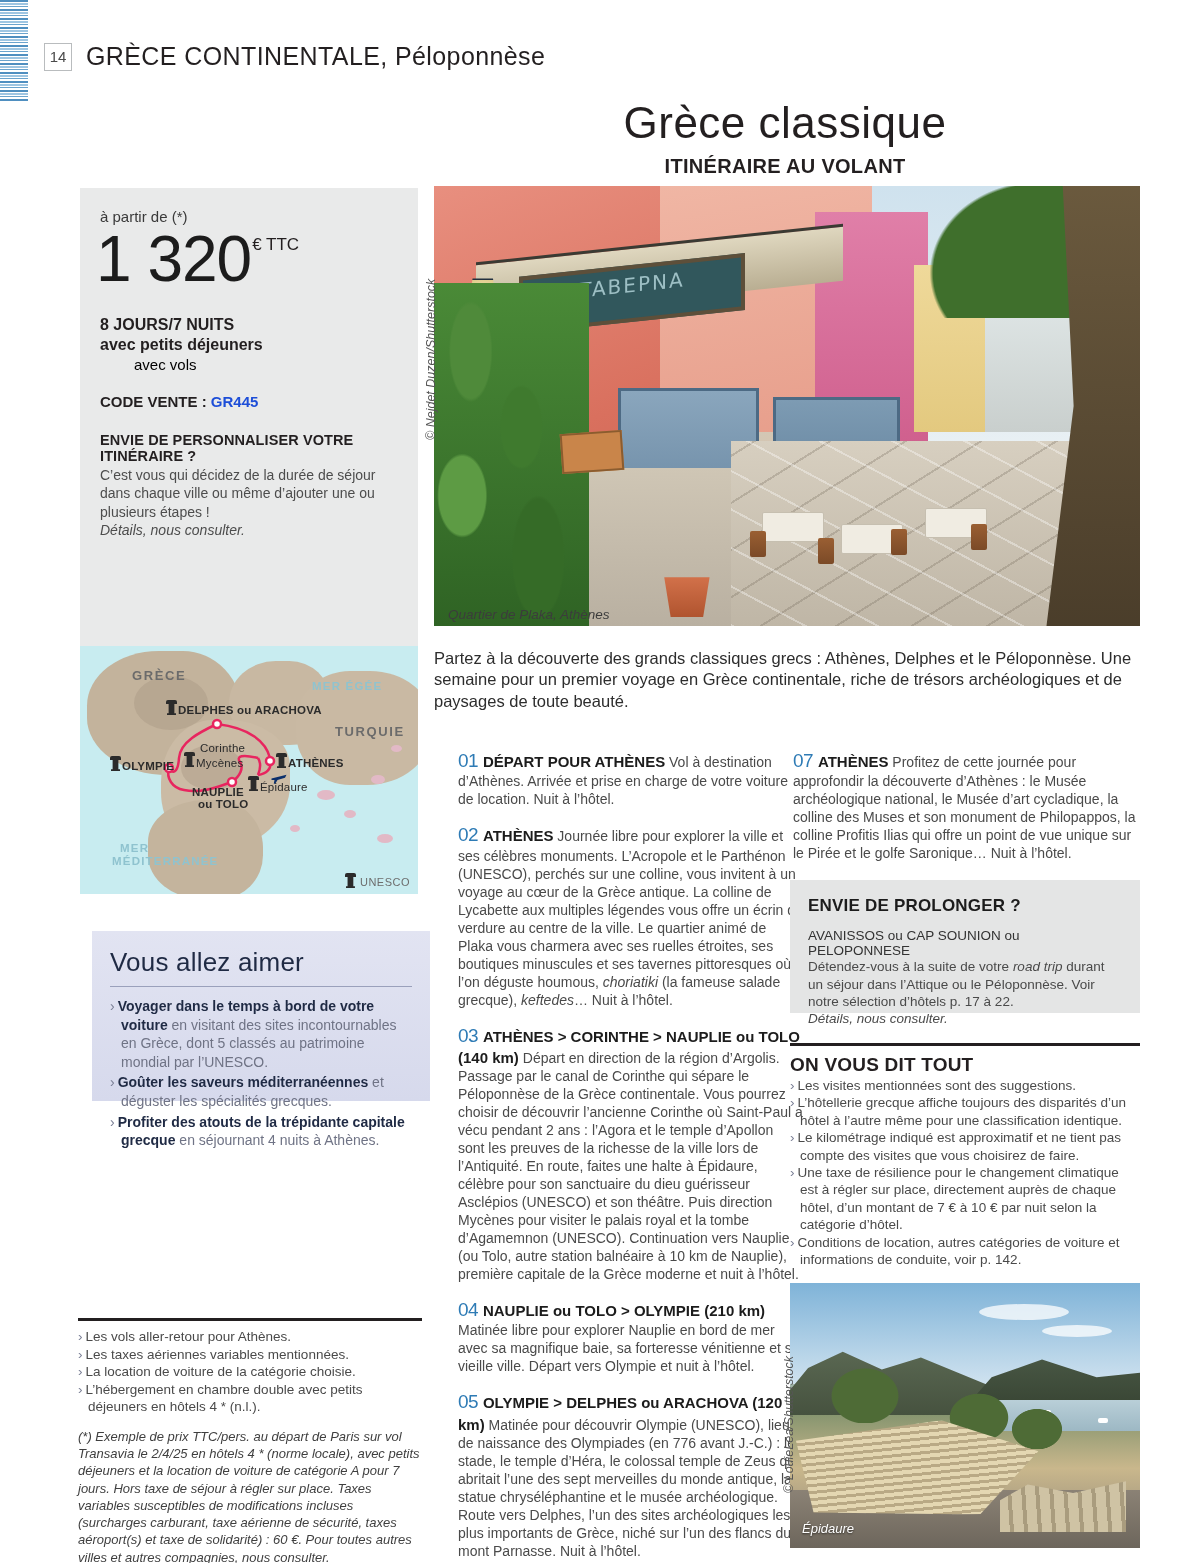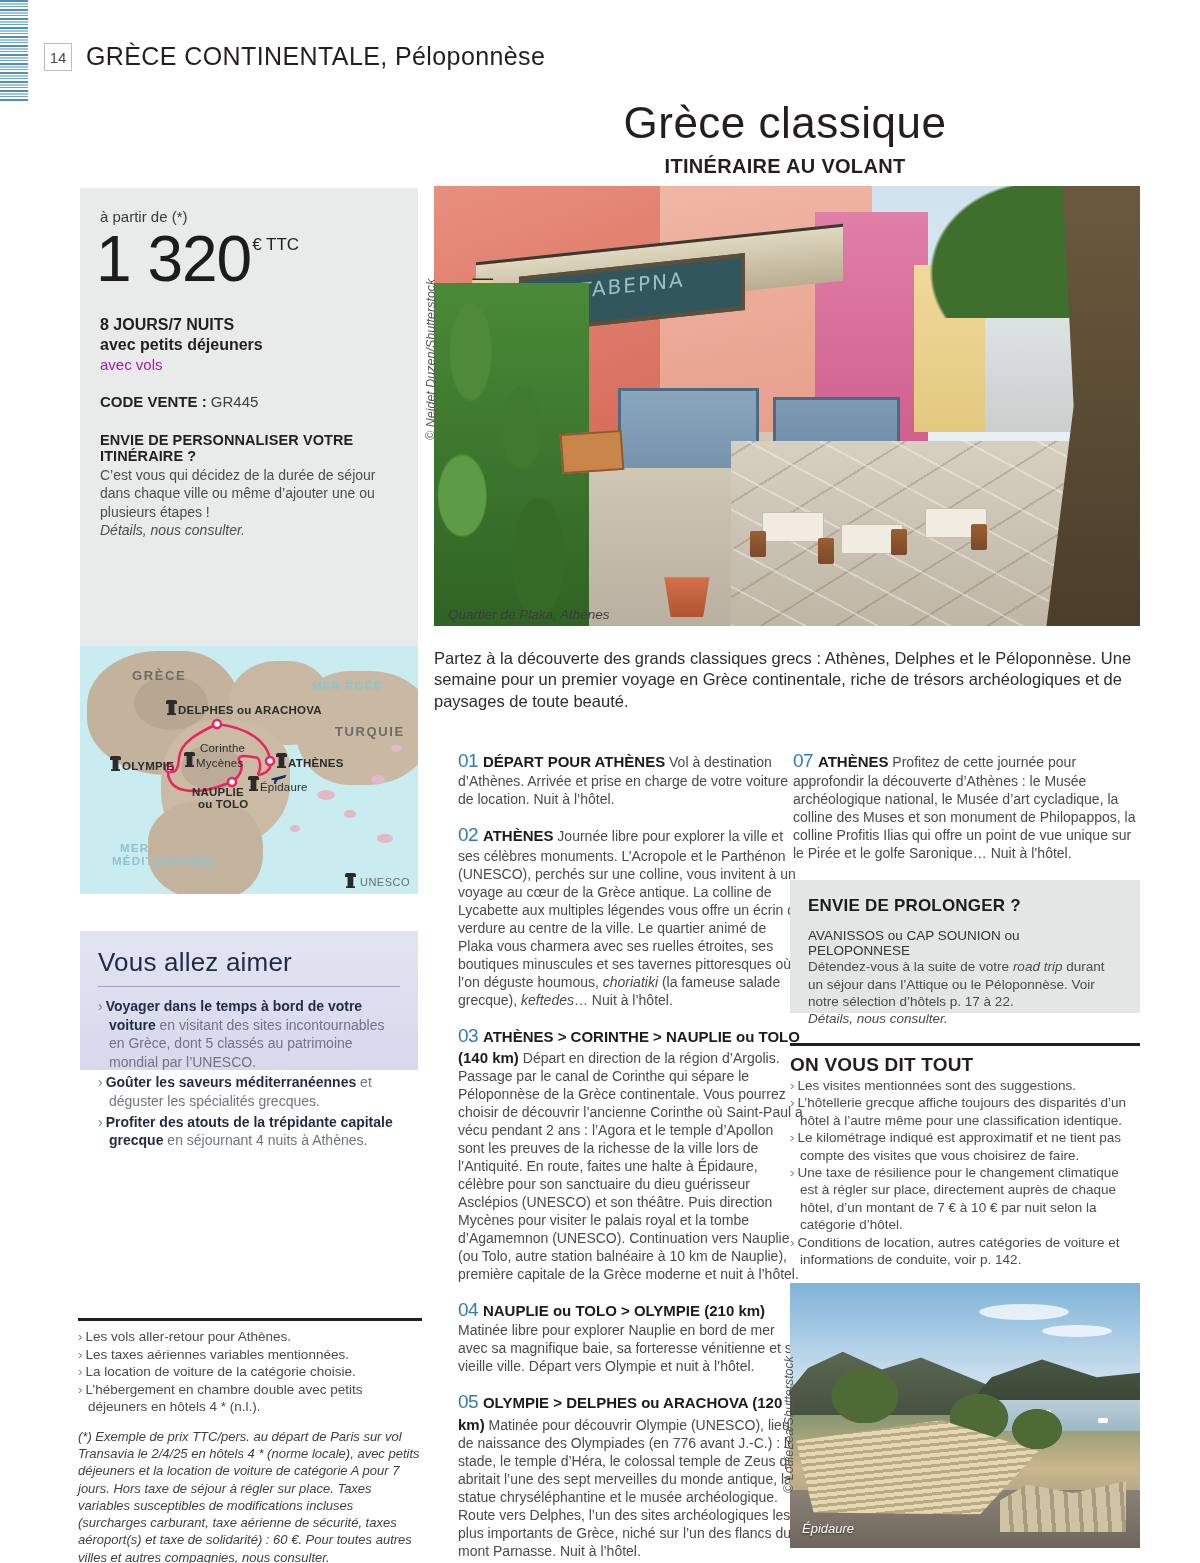--- a/index.html
+++ b/index.html
@@ -28,21 +28,21 @@
       #6ba4cd 6px, #6ba4cd 7px,
       #ffffff 7px, #ffffff 9px
     );
   }
 
   
   .page-header {
     position: absolute;
     left: 44px; top: 42px;
     display: flex;
-    align-items: flex-end;
+    align-items: center;
     gap: 14px;
   }
   .page-number {
     border: 1px solid #b9bcbe;
     width: 28px; height: 28px;
     display: flex; align-items: center; justify-content: center;
     font-size: 15px; color: #4a4a4a;
     font-family: "Liberation Sans", sans-serif;
   }
   .header-title {
@@ -94,23 +94,23 @@
   }
   .price-curr {
     font-size: 17px;
     font-weight: 400;
     margin-top: 8px;
     margin-left: 1px;
     white-space: nowrap;
   }
   .price-dur { margin-top: 24px; font-size: 16px; font-weight: bold; line-height: 1.25; }
   .price-dur .line2 { display:block; }
-  .price-flights { font-size: 15px; color: #a21caf; line-height: 1.3; }
+  .price-flights { font-size: 15px; color: #000000; line-height: 1.3; margin-left: 34px; }
   .price-code { margin-top: 18px; font-size: 15px; font-weight: bold; }
-  .price-code .code-val { font-weight: 400; color: #404040; }
+  .price-code .code-val { font-weight: 700; color: #1d4ed8; }
   .price-custom-title { margin-top: 22px; font-size: 14.5px; font-weight: bold; letter-spacing: 0.1px; }
   .price-custom-body { font-size: 14px; color: #4d4d4d; line-height: 1.34; margin-top: 2px; }
   .price-custom-italic { font-style: italic; color: #4d4d4d; font-size: 14px; }
 
   
   .hero-wrap {
     position: absolute;
     left: 434px; top: 186px;
     width: 706px; height: 440px;
   }
@@ -250,22 +250,22 @@
   .col-icon { width: 11px; height: 15px; position: relative; display:inline-block; }
   .col-icon::before { content:""; position:absolute; left:1px; top:3px; width:9px; height:12px;
       background:#2b2b2b;
       clip-path: polygon(18% 0,82% 0,82% 86%,100% 86%,100% 100%,0 100%,0 86%,18% 86%); }
   .col-icon::after { content:""; position:absolute; left:0; top:0; width:11px; height:4px;
       background:#2b2b2b; border-radius:2px 2px 0 0; }
 
   
   .like-box {
     position: absolute;
-    left: 80px; top: 931px;
-    width: 338px; height: 139px;
+    left: 92px; top: 931px;
+    width: 338px; height: 170px;
     background: linear-gradient(180deg,#e2e4f2,#d6d9ec);
     padding: 16px 18px 12px 18px;
   }
   .like-title { font-size: 26px; font-weight: 400; color:#1f2a44; letter-spacing:.2px; }
   .like-rule { height:1px; background:#9aa0bb; margin: 8px 0 10px 0; }
   .like-item { font-size: 14px; color:#6f7385; line-height: 1.33; margin-bottom: 2px;
                padding-left: 11px; text-indent: -11px; }
   .like-item b { color: #1f2a44; font-weight: bold; }
   .chev { color:#7a7f95; margin-right: 3px; }
 

